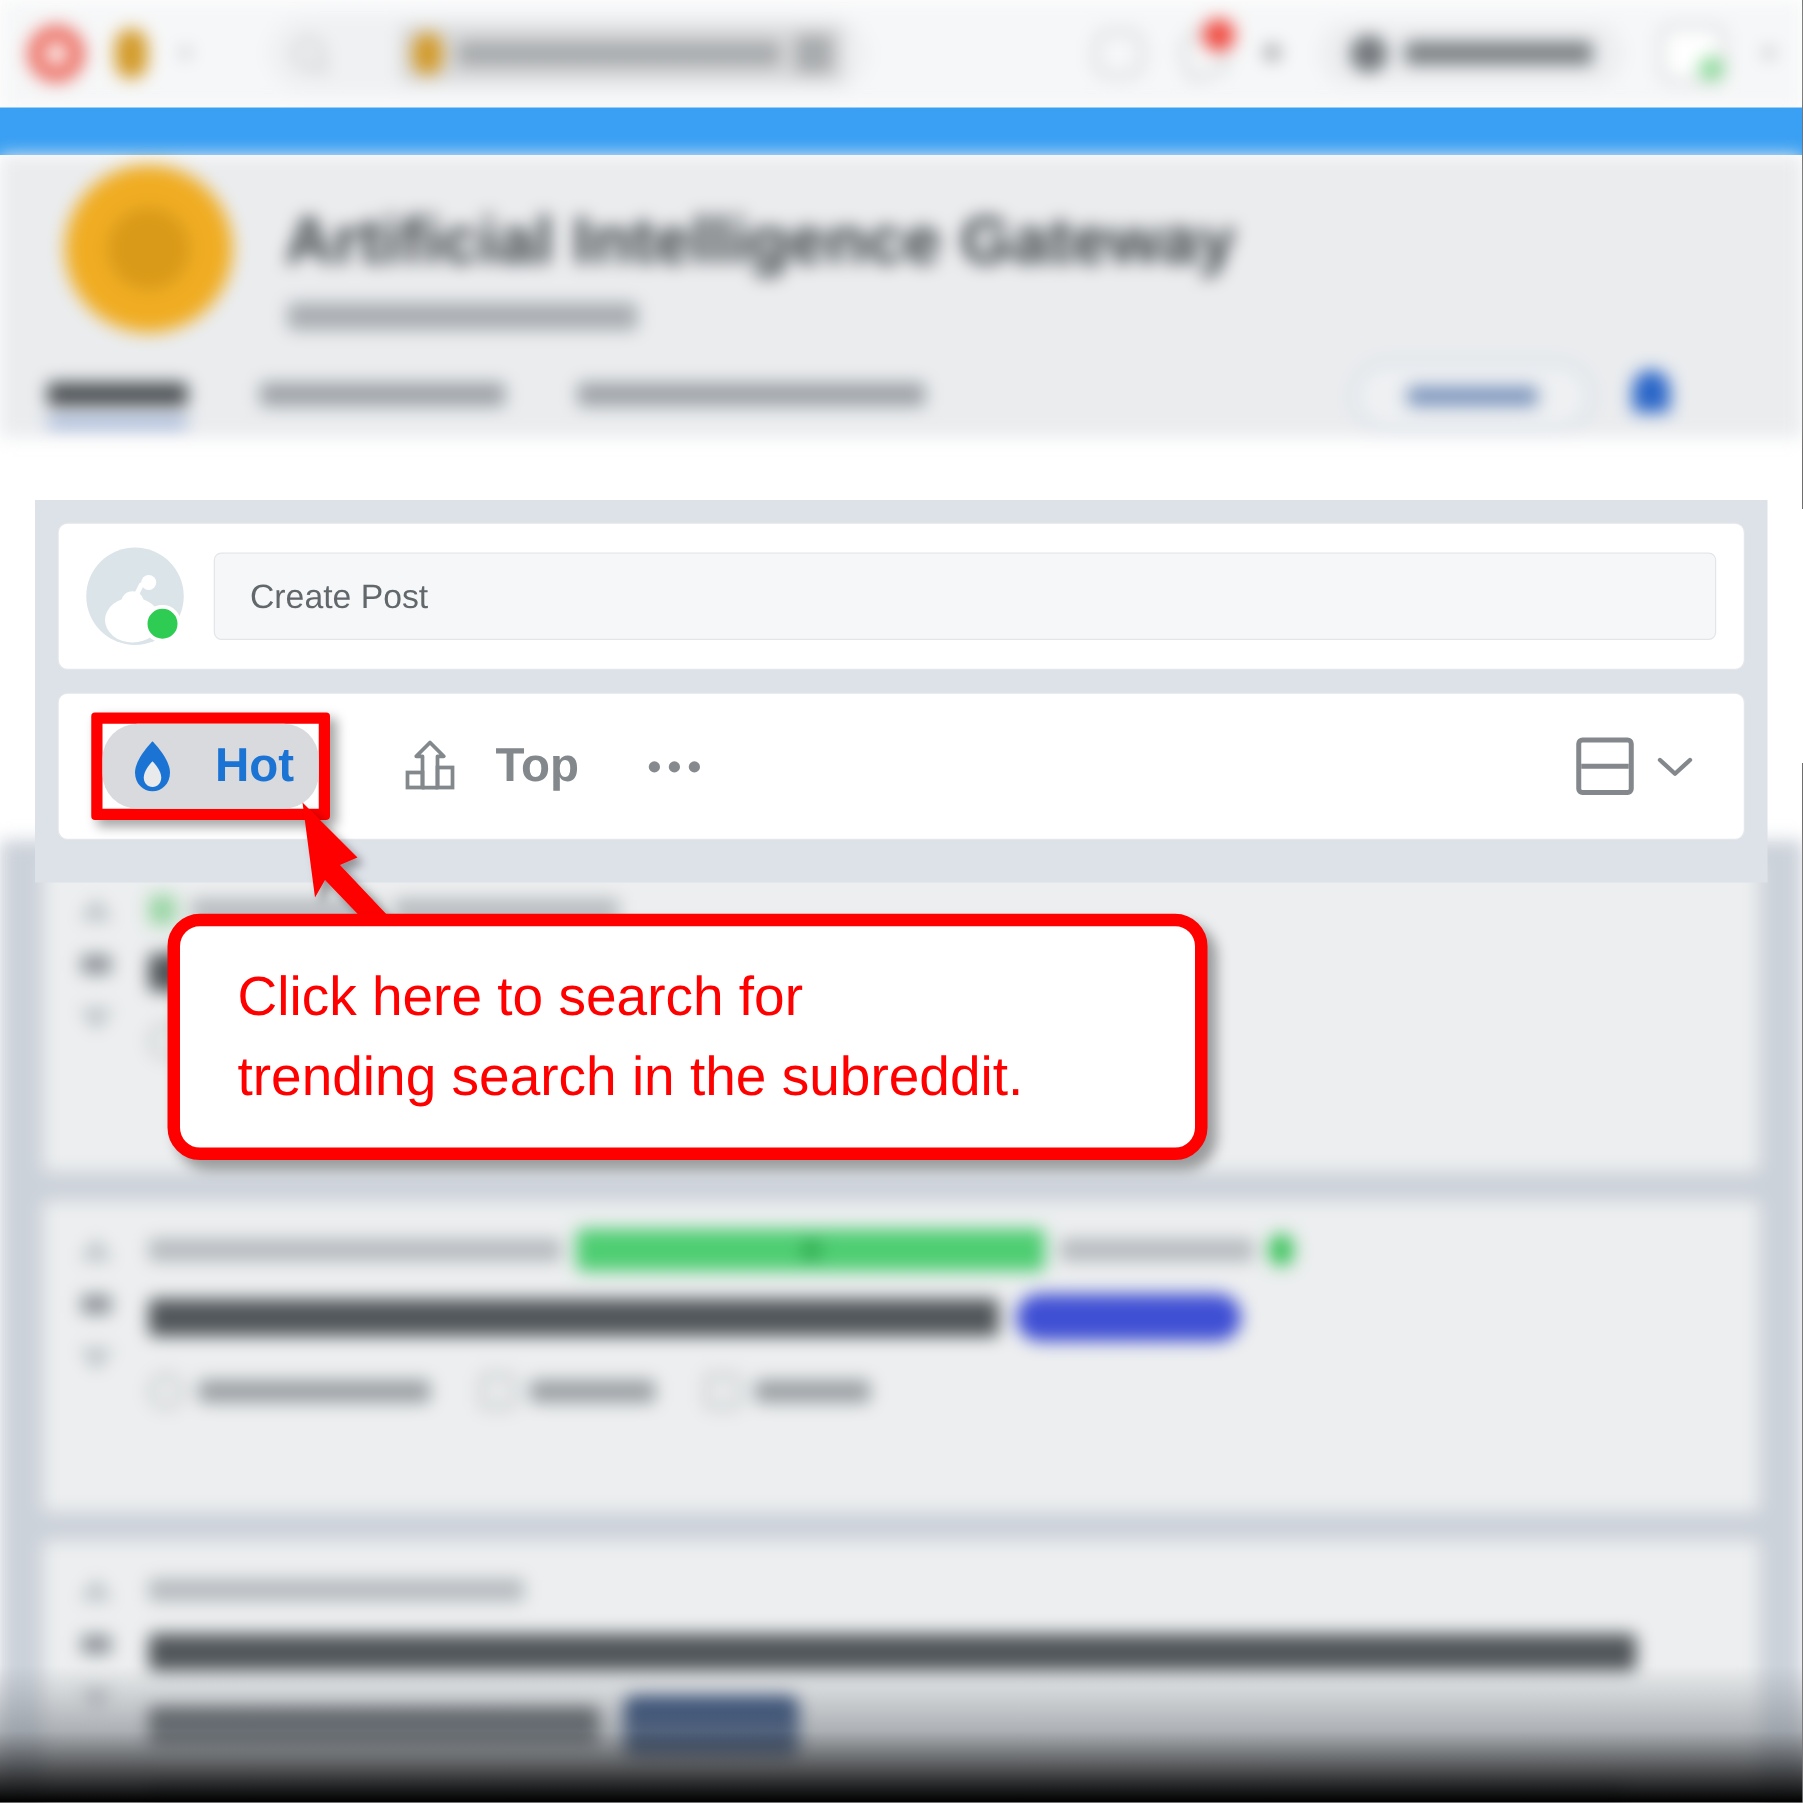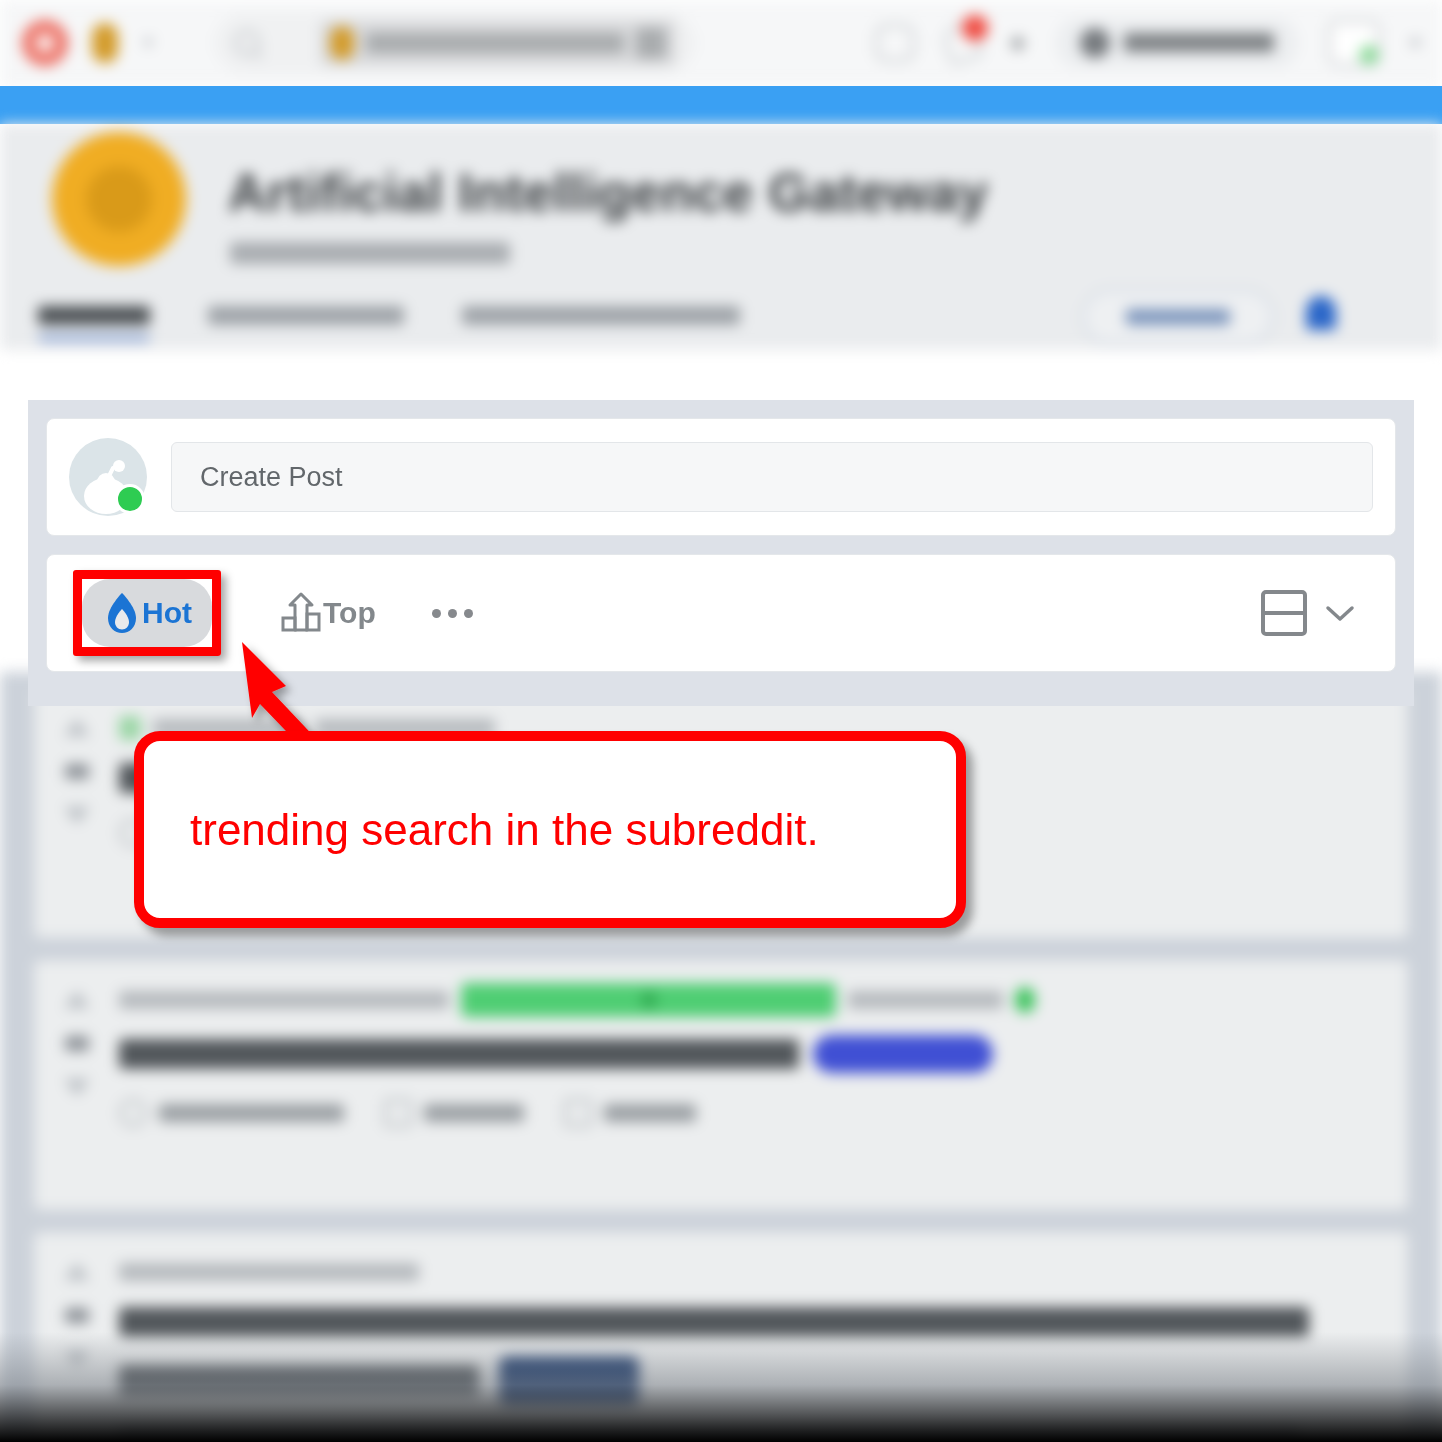--- a/index.html
+++ b/index.html
@@ -277,24 +277,24 @@
     color: #62676b;
   }
   #sortbar-card {
     margin-top: 18px;
     height: 118px;
     display: flex; align-items: center;
     padding: 0 26px;
     gap: 10px;
   }
   .sort-btn {
-    display: flex; align-items: center; gap: 0;
+    display: flex; align-items: center; gap: 30px;
     padding: 12px 20px;
     border-radius: 28px;
-    font-size: 30px; font-weight: 700;
+    font-size: 38px; font-weight: 700;
     color: #83888c;
     cursor: pointer;
   }
   .sort-btn.active {
     background: #d8dadd;
     color: #1b74d4;
   }
   #hot-highlight {
     position: relative;
     border: 9px solid #ff0000;
@@ -578,18 +578,19 @@
       <filter id="arrShadow" x="-40%" y="-40%" width="190%" height="190%">
         <feDropShadow dx="5" dy="5" stdDeviation="4" flood-color="#000000" flood-opacity="0.35"></feDropShadow>
       </filter>
     </defs>
     <g filter="url(#arrShadow)">
       <path d="M42 22 L86 66 L72 72 L122 125 L110 136 L60 84 L52 98 Z" fill="#ff0000"></path>
     </g>
   </svg>
 
   <div id="callout-box">
+    <div class="callout-line">Click here to search for</div>
     <div class="callout-line">trending search in the subreddit.</div>
   </div>
 
   <div id="bottom-fade"></div>
 
 </div>
 
 </body></html>

